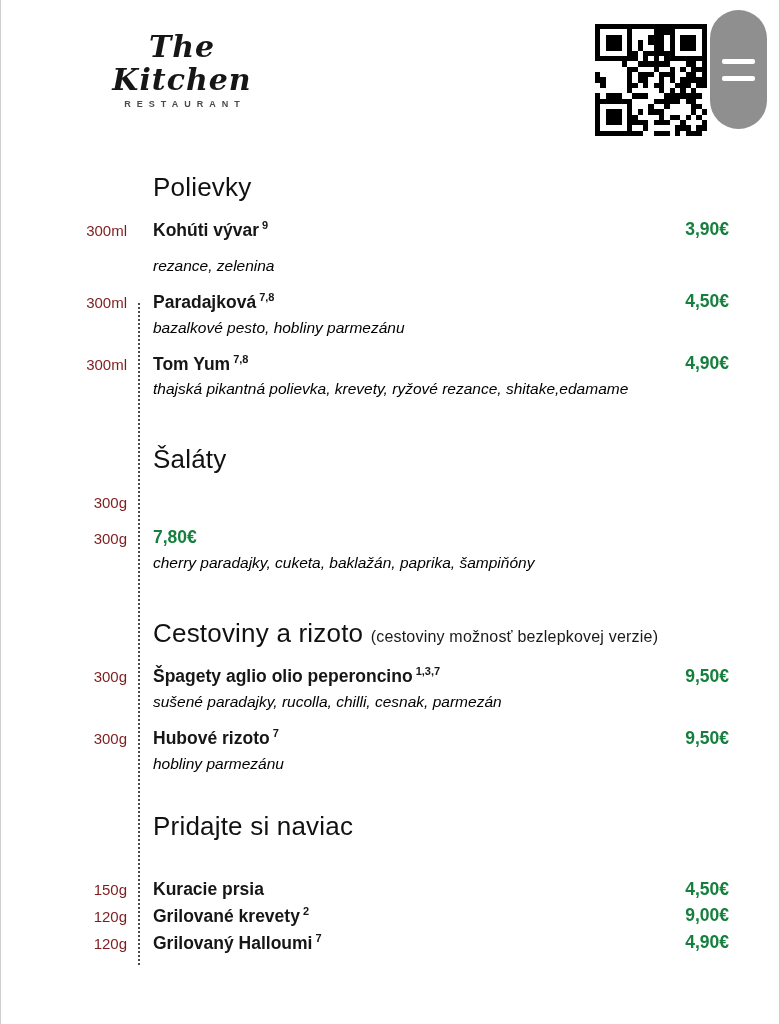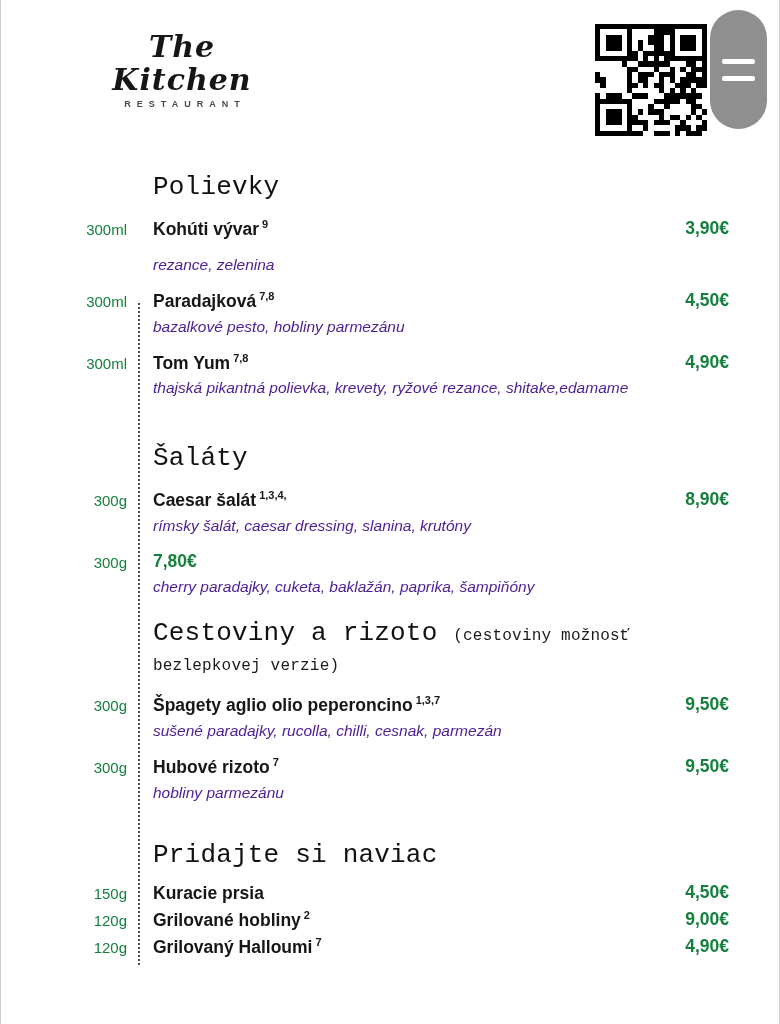--- a/index.html
+++ b/index.html
@@ -54,41 +54,40 @@
   .dotted-line {
     position:absolute; left:137px; top:131px; height:662px;
     width:0; border-left:2px dotted #4a4a4a;
     pointer-events:none;
   }
 
   .section-title {
     margin:20px 0 16px 152px;
     font-size:26px; font-weight:500; color:#111;
     letter-spacing:0.2px;
-    font-family:Liberation Mono, monospace;
   }
   .section-title .title-note { font-size:16px; font-weight:400; color:#1a1a1a; }
   .section-salads   { margin-top:46px; }
-  .section-pasta    { margin-top:22px; }
-  .section-addons   { margin-top:38px; margin-bottom:12px; }
+  .section-pasta    { margin-top:46px; }
+  .section-addons   { margin-top:38px; margin-bottom:36px; }
 
   .item { display:flex; margin-bottom:16px; }
   .item-addon { margin-bottom:5px; }
 
   .qty {
     flex:0 0 126px; text-align:right;
-    font-size:15px; color:#15803d; padding-top:3px;
+    font-size:15px; color:#7f1d1d; padding-top:3px;
   }
   .body { flex:1; padding-left:26px; min-width:0; }
-  .line { display:flex; justify-content:space-between; align-items:flex-start; }
+  .line { display:flex; justify-content:space-between; align-items:center; }
   .name { font-size:17.5px; font-weight:700; color:#161616; }
   .name sup { font-size:11px; font-weight:700; margin-left:3px; }
   .price { font-size:17.5px; font-weight:700; color:#15803d; white-space:nowrap; }
   .desc {
-    margin-top:6px; font-size:15.5px; font-style:italic; color:#4c1d95;
+    margin-top:6px; font-size:15.5px; font-style:italic; color:#000000;
   }
   .desc-spaced { margin-top:16px; }
 </style>
 </head>
 <body>
 
 <div class="page">
 
   <div class="header">
     <div class="logo">
@@ -391,27 +390,20 @@
           <div class="desc">thajská pikantná polievka, krevety, ryžové rezance, shitake,edamame</div>
         </div>
       </div>
     </section>
 
     <section>
       <h2 class="section-title section-salads"><span>Šaláty</span></h2>
 
       <div class="item">
         <div class="qty">300g</div>
-        <div class="body">
-          <div class="line">
-            <span class="name"><span>Caesar šalát</span><sup>1,3,4,</sup></span>
-            <span class="price">8,90€</span>
-          </div>
-          <div class="desc">rímsky šalát, caesar dressing, slanina, krutóny</div>
-        </div>
       </div>
 
       <div class="item">
         <div class="qty">300g</div>
         <div class="body">
           <div class="line">
             <span class="price">7,80€</span>
           </div>
           <div class="desc">cherry paradajky, cuketa, baklažán, paprika, šampiňóny</div>
         </div>
@@ -454,21 +446,21 @@
             <span class="name"><span>Kuracie prsia</span><sup></sup></span>
             <span class="price">4,50€</span>
           </div>
         </div>
       </div>
 
       <div class="item item-addon">
         <div class="qty">120g</div>
         <div class="body">
           <div class="line">
-            <span class="name"><span>Grilované hobliny</span><sup>2</sup></span>
+            <span class="name"><span>Grilované krevety</span><sup>2</sup></span>
             <span class="price">9,00€</span>
           </div>
         </div>
       </div>
 
       <div class="item item-addon">
         <div class="qty">120g</div>
         <div class="body">
           <div class="line">
             <span class="name"><span>Grilovaný Halloumi</span><sup>7</sup></span>

